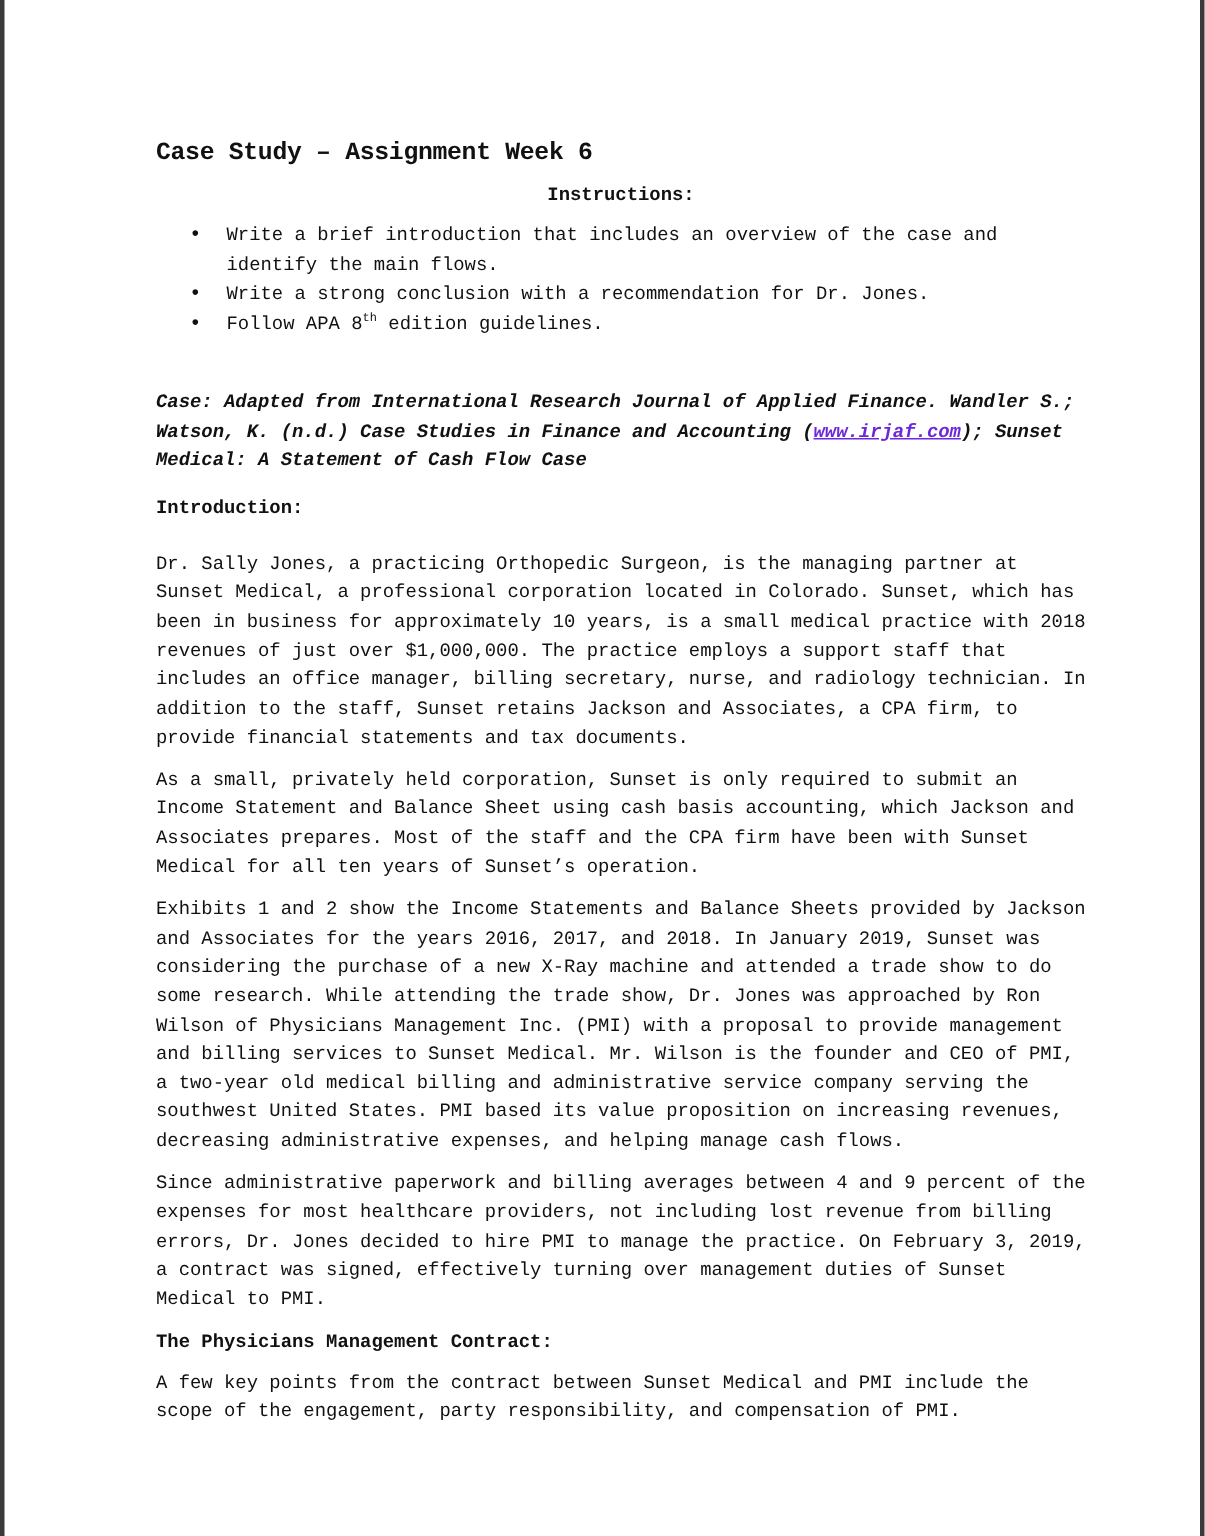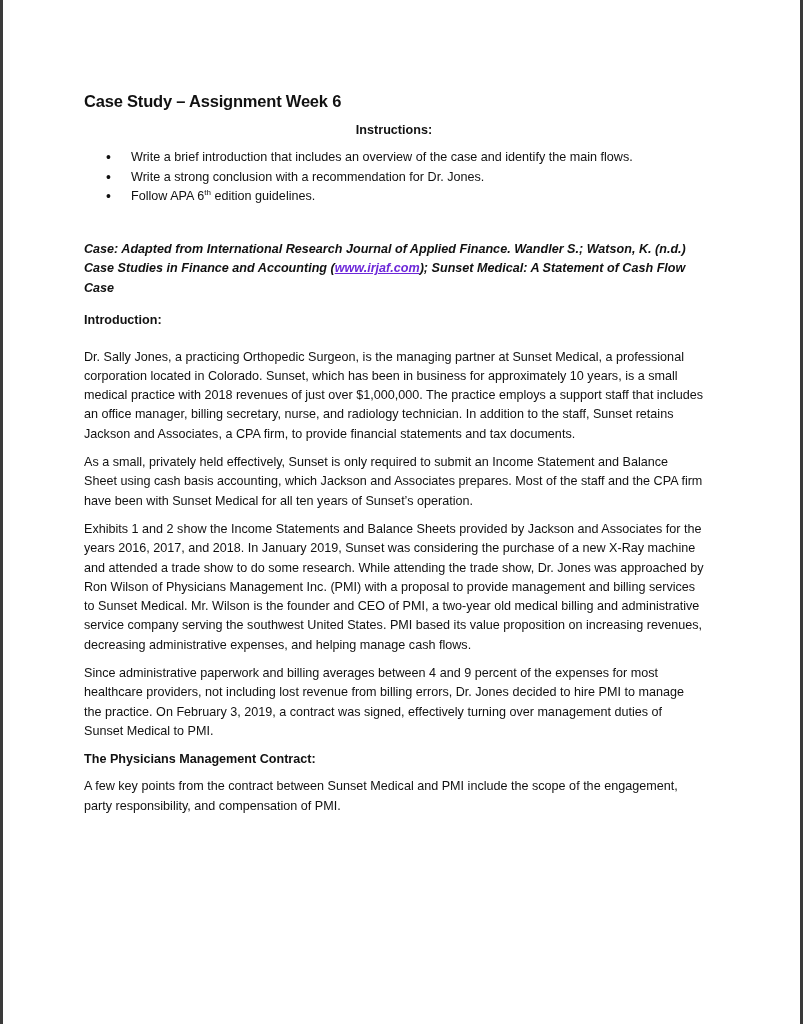--- a/index.html
+++ b/index.html
@@ -5,21 +5,21 @@
   html, body { margin: 0; padding: 0; }
   body {
     width: 803px; height: 1024px; overflow: hidden;
     background: #ffffff;
     font-family: "Liberation Sans", "DejaVu Sans", sans-serif;
     color: #111111;
     position: relative;
   }
   .edge-left { position: absolute; left: 0; top: 0; width: 3px; height: 1024px; background: #3a3a3a; }
   .edge-right { position: absolute; left: 800px; top: 0; width: 3px; height: 1024px; background: #3a3a3a; }
-  .page { position: absolute; left: 84px; top: 92px; width: 620px; }
+  .page { position: absolute; left: 104px; top: 92px; width: 620px; font-family: Liberation Mono, monospace; }
   .title { font-size: 16.5px; font-weight: bold; margin: 0 0 10px 0; letter-spacing: -0.2px; }
   .label { font-size: 12.6px; font-weight: bold; margin: 0; line-height: 18px; }
   .instr-label { margin-bottom: 9px; text-align: center; }
   ul.instr { list-style: none; margin: 0; padding: 0; }
   ul.instr li { position: relative; padding-left: 47px; font-size: 12.6px; line-height: 19.5px; }
   ul.instr li::before { content: "\2022"; position: absolute; left: 22px; top: 0; font-size: 14px; }
   sup { font-size: 8px; vertical-align: 5px; line-height: 0; }
   .source { margin-top: 33px; font-size: 12.6px; font-weight: bold; font-style: italic; line-height: 19.5px; }
   .source a { color: #6d28d9; text-decoration: underline; }
   .section-label { margin-top: 9px; margin-bottom: 19px; }
@@ -33,27 +33,27 @@
 <div class="edge-right"></div>
 
 <div class="page">
   <h1 class="title">Case Study – Assignment Week 6</h1>
 
   <p class="label instr-label">Instructions:</p>
 
   <ul class="instr">
     <li>Write a brief introduction that includes an overview of the case and identify the main flows.</li>
     <li>Write a strong conclusion with a recommendation for Dr. Jones.</li>
-    <li><span>Follow APA 6</span><sup>th</sup><span> edition guidelines.</span></li>
+    <li><span>Follow APA 8</span><sup>th</sup><span> edition guidelines.</span></li>
   </ul>
 
   <p class="source"><span>Case: Adapted from International Research Journal of Applied Finance. Wandler S.; Watson, K. (n.d.) Case Studies in Finance and Accounting (</span><a>www.irjaf.com</a><span>); Sunset Medical: A Statement of Cash Flow Case</span></p>
 
   <p class="label section-label">Introduction:</p>
 
   <p class="body">Dr. Sally Jones, a practicing Orthopedic Surgeon, is the managing partner at Sunset Medical, a professional corporation located in Colorado. Sunset, which has been in business for approximately 10 years, is a small medical practice with 2018 revenues of just over $1,000,000. The practice employs a support staff that includes an office manager, billing secretary, nurse, and radiology technician. In addition to the staff, Sunset retains Jackson and Associates, a CPA firm, to provide financial statements and tax documents.</p>
-  <p class="body">As a small, privately held effectively, Sunset is only required to submit an Income Statement and Balance Sheet using cash basis accounting, which Jackson and Associates prepares. Most of the staff and the CPA firm have been with Sunset Medical for all ten years of Sunset’s operation.</p>
+  <p class="body">As a small, privately held corporation, Sunset is only required to submit an Income Statement and Balance Sheet using cash basis accounting, which Jackson and Associates prepares. Most of the staff and the CPA firm have been with Sunset Medical for all ten years of Sunset’s operation.</p>
   <p class="body">Exhibits 1 and 2 show the Income Statements and Balance Sheets provided by Jackson and Associates for the years 2016, 2017, and 2018. In January 2019, Sunset was considering the purchase of a new X-Ray machine and attended a trade show to do some research. While attending the trade show, Dr. Jones was approached by Ron Wilson of Physicians Management Inc. (PMI) with a proposal to provide management and billing services to Sunset Medical. Mr. Wilson is the founder and CEO of PMI, a two-year old medical billing and administrative service company serving the southwest United States. PMI based its value proposition on increasing revenues, decreasing administrative expenses, and helping manage cash flows.</p>
   <p class="body">Since administrative paperwork and billing averages between 4 and 9 percent of the expenses for most healthcare providers, not including lost revenue from billing errors, Dr. Jones decided to hire PMI to manage the practice. On February 3, 2019, a contract was signed, effectively turning over management duties of Sunset Medical to PMI.</p>
 
   <p class="label contract-label">The Physicians Management Contract:</p>
   <p class="body"> A few key points from the contract between Sunset Medical and PMI include the scope of the engagement, party responsibility, and compensation of PMI.</p>
 </div>
 
 </body></html>

